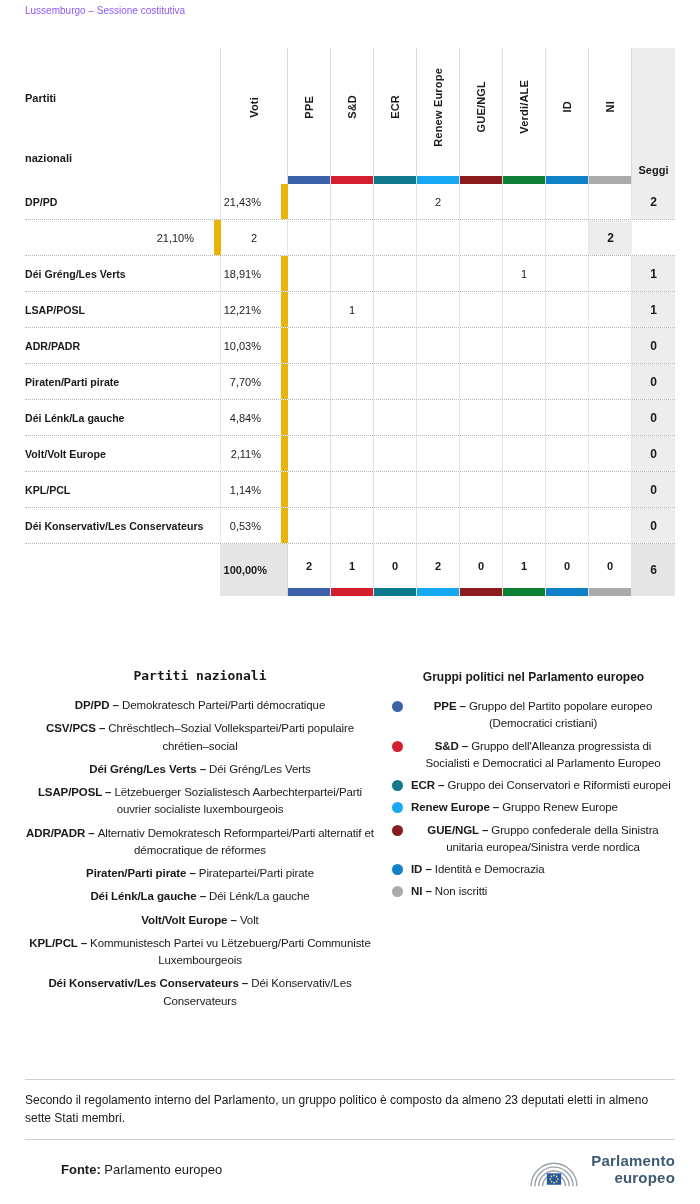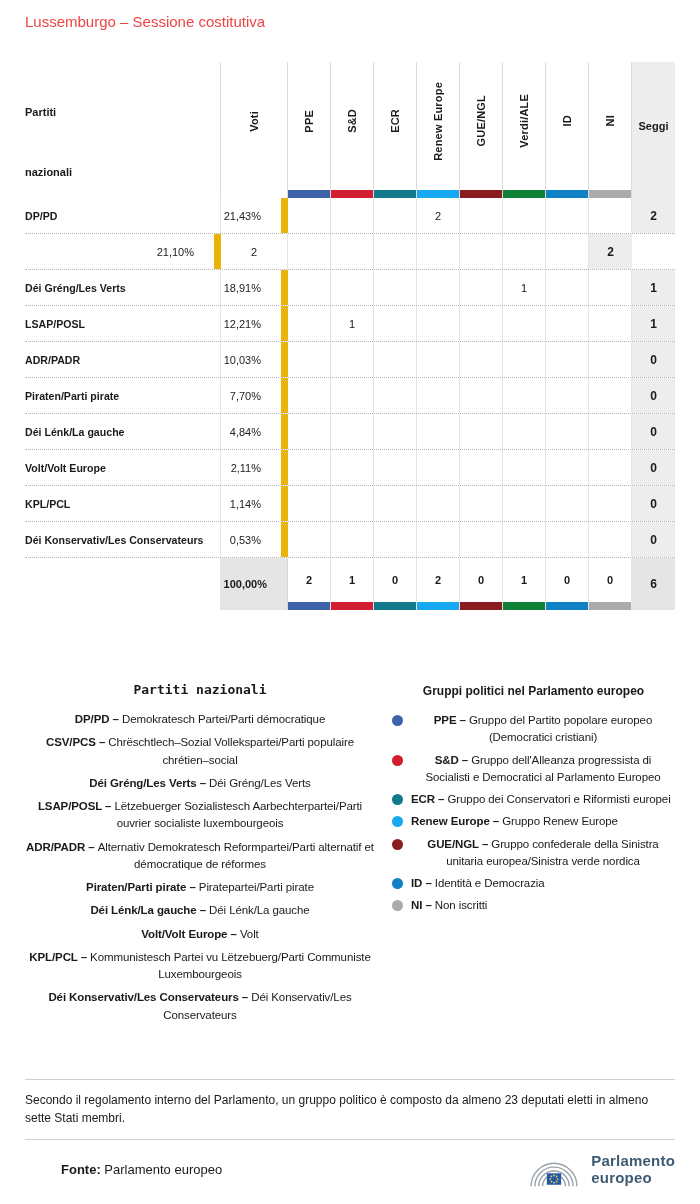--- a/index.html
+++ b/index.html
@@ -1,35 +1,35 @@
 <!DOCTYPE html>
 <html><head>
 <meta charset="utf-8">
 <style>
   html,body{margin:0;padding:0;background:#fff;}
   .page{width:700px;height:1204px;position:relative;overflow:hidden;background:#fff;
         font-family:"Liberation Sans",sans-serif;color:#1a1a1a;}
   .content{padding:0 25px;}
   h1.title{font-size:15.5px;font-weight:700;margin:0;padding-top:22px;letter-spacing:0.1px;}
-  .subtitle{font-size:15px;margin-top:13px;color:#ef4444;}
+  .subtitle{font-size:10px;margin-top:5px;color:#8b5cf6;}
 
   
   .table{margin-top:32px;width:650px;font-size:11px;}
   .t-header,.trow,.t-total{display:grid;grid-template-columns:196px 67px repeat(8,43px) 43px;}
   .t-header{height:136px;}
   .cell{display:flex;align-items:center;height:100%;box-sizing:border-box;}
   .corner{flex-direction:column;align-items:flex-start;justify-content:flex-end;
           padding-bottom:16px;font-weight:700;line-height:1.6;border-right:1px solid #dcdcdc;gap:43px;}
   .vhead{justify-content:center;border-right:1px solid #dcdcdc;padding-bottom:18px;}
   .vlabel{writing-mode:vertical-rl;transform:rotate(180deg);font-weight:700;font-size:11px;
           letter-spacing:0.2px;white-space:nowrap;}
   .gh{position:relative;display:flex;align-items:center;justify-content:center;
       border-right:1px solid #dcdcdc;padding-bottom:18px;box-sizing:border-box;}
   .gh .gbar{position:absolute;bottom:0;left:0;right:0;height:8px;}
-  .seggi-head{background:#ededed;justify-content:center;align-items:center;
+  .seggi-head{background:#ededed;justify-content:center;align-items:flex-end;
               padding-bottom:8px;font-weight:700;}
   .trow{height:35px;border-bottom:1px dotted #b5b5b5;}
   .party-cell{font-weight:700;font-size:10.6px;border-right:1px solid #e4e4e4;white-space:nowrap;}
   .voti-cell{justify-content:flex-end;padding-right:20px;border-right:7px solid #eab308;color:#222;}
   .gcell{justify-content:center;border-right:1px solid #e4e4e4;}
   .seggi-cell{background:#ededed;justify-content:center;font-weight:700;font-size:12px;}
   .t-total{height:52px;}
   .empty-cell{border-right:1px solid #e4e4e4;}
   .voti-total{background:#e5e5e5;font-weight:700;justify-content:flex-end;padding-right:20px;
               border-right:1px solid #d6d6d6;}
@@ -50,21 +50,21 @@
   .gitem{display:flex;gap:8px;line-height:1.5;margin-bottom:5px;}
   .dot{width:11px;height:11px;border-radius:50%;flex:0 0 11px;margin-top:3px;}
 
   
   .bottom{position:absolute;left:25px;right:25px;bottom:0;background:#fff;}
   hr.rule{border:none;border-top:1px solid #cfcfcf;margin:0;}
   .footnote{font-size:12px;line-height:1.45;padding:12px 0;color:#1a1a1a;}
   .footer-row{display:flex;justify-content:space-between;align-items:center;padding:8px 0 14px;}
   .source{font-size:13px;padding-left:36px;}
   .source .b{font-weight:700;}
-  .ep-logo{display:flex;align-items:center;gap:8px;cursor:pointer;}
+  .ep-logo{display:flex;align-items:center;gap:8px;cursor:pointer;text-align:right;}
   .ep-text{font-size:15px;font-weight:700;line-height:1.15;letter-spacing:0.2px;}
 </style>
 </head>
 <body>
 
 <div class="page">
   <div class="content">
     <div class="subtitle">Lussemburgo – Sessione costitutiva</div>
 
     <div class="table">

